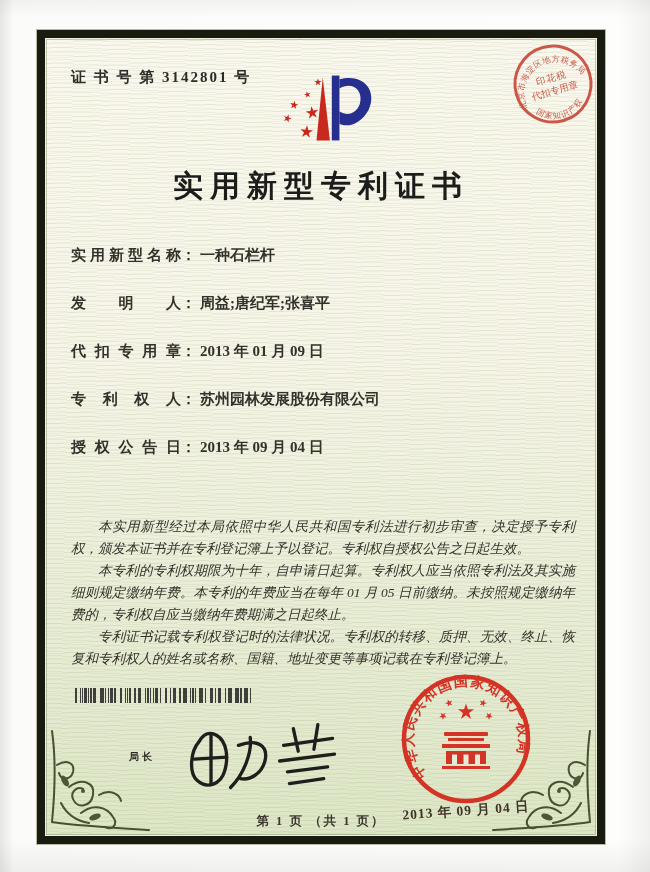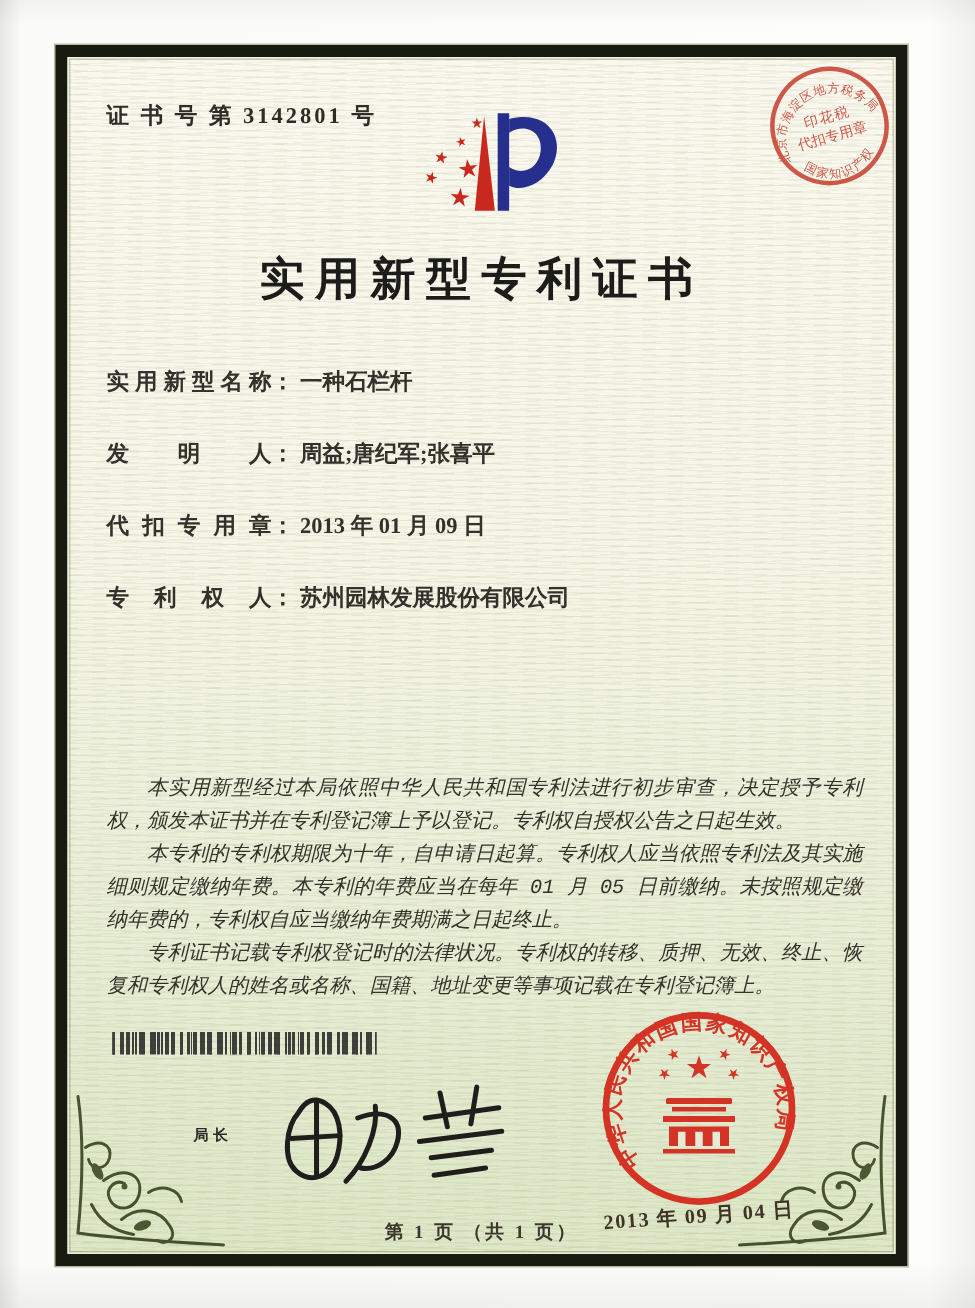--- a/index.html
+++ b/index.html
@@ -26,21 +26,21 @@
   .cert-number{position:absolute;left:26px;top:30px;font-size:15px;letter-spacing:2px;color:#2e2c27;font-weight:600;}
   .logo{position:absolute;left:230px;top:30px;width:105px;height:80px;}
   .tax-stamp{position:absolute;left:462px;top:0px;width:92px;height:92px;opacity:.88;}
   .title{position:absolute;left:0;top:128px;width:100%;text-align:center;
     font-size:30px;font-weight:bold;letter-spacing:7px;color:#1c1c1a;}
   .fields{position:absolute;left:26px;top:206px;right:18px;}
   .field-row{margin-bottom:26px;font-size:15px;color:#33312b;font-weight:700;line-height:22px;white-space:nowrap;}
   .flabel{display:inline-block;width:110px;text-align:justify;text-align-last:justify;vertical-align:bottom;}
   .fcolon{display:inline-block;margin-right:4px;}
   .body-text{position:absolute;left:26px;top:478px;width:504px;font-size:13.5px;line-height:22px;
-    color:#34312a;font-style:italic;font-family:Liberation Mono, monospace;}
+    color:#34312a;font-style:italic;}
   .body-text p{margin:0;text-indent:2em;text-align:justify;}
   .barcode{position:absolute;left:30px;top:650px;width:176px;height:15px;opacity:.82;
     background-image:
       repeating-linear-gradient(90deg,#1b1b1b 0 1.5px,rgba(0,0,0,0) 1.5px 5px),
       repeating-linear-gradient(90deg,#1b1b1b 0 2px,rgba(0,0,0,0) 2px 9px),
       repeating-linear-gradient(90deg,#1b1b1b 0 1px,rgba(0,0,0,0) 1px 6.5px);}
   .sig-label{position:absolute;left:84px;top:712px;font-size:10px;color:#2c2a24;letter-spacing:3px;font-weight:600;}
   .sig-svg{position:absolute;left:132px;top:674px;width:168px;height:98px;}
   .seal{position:absolute;left:352px;top:632px;width:138px;height:138px;opacity:.93;}
   .seal-date{position:absolute;left:350px;top:764px;width:142px;text-align:center;
@@ -106,20 +106,23 @@
         <span class="flabel">实用新型名称</span><span class="fcolon">：</span><span class="fvalue">一种石栏杆</span>
       </div>
       <div class="field-row">
         <span class="flabel">发明人</span><span class="fcolon">：</span><span class="fvalue">周益;唐纪军;张喜平</span>
       </div>
       <div class="field-row">
         <span class="flabel">代扣专用章</span><span class="fcolon">：</span><span class="fvalue">2013 年 01 月 09 日</span>
       </div>
       <div class="field-row">
         <span class="flabel">专利权人</span><span class="fcolon">：</span><span class="fvalue">苏州园林发展股份有限公司</span>
+      </div>
+      <div class="field-row">
+        <span class="flabel">授权公告日</span><span class="fcolon">：</span><span class="fvalue">2013 年 09 月 04 日</span>
       </div>
     </div>
 
     <div class="body-text">
       <p>本实用新型经过本局依照中华人民共和国专利法进行初步审查，决定授予专利权，颁发本证书并在专利登记簿上予以登记。专利权自授权公告之日起生效。</p>
       <p>本专利的专利权期限为十年，自申请日起算。专利权人应当依照专利法及其实施细则规定缴纳年费。本专利的年费应当在每年 01 月 05 日前缴纳。未按照规定缴纳年费的，专利权自应当缴纳年费期满之日起终止。</p>
       <p>专利证书记载专利权登记时的法律状况。专利权的转移、质押、无效、终止、恢复和专利权人的姓名或名称、国籍、地址变更等事项记载在专利登记簿上。</p>
     </div>
 
     <div class="barcode"></div>

